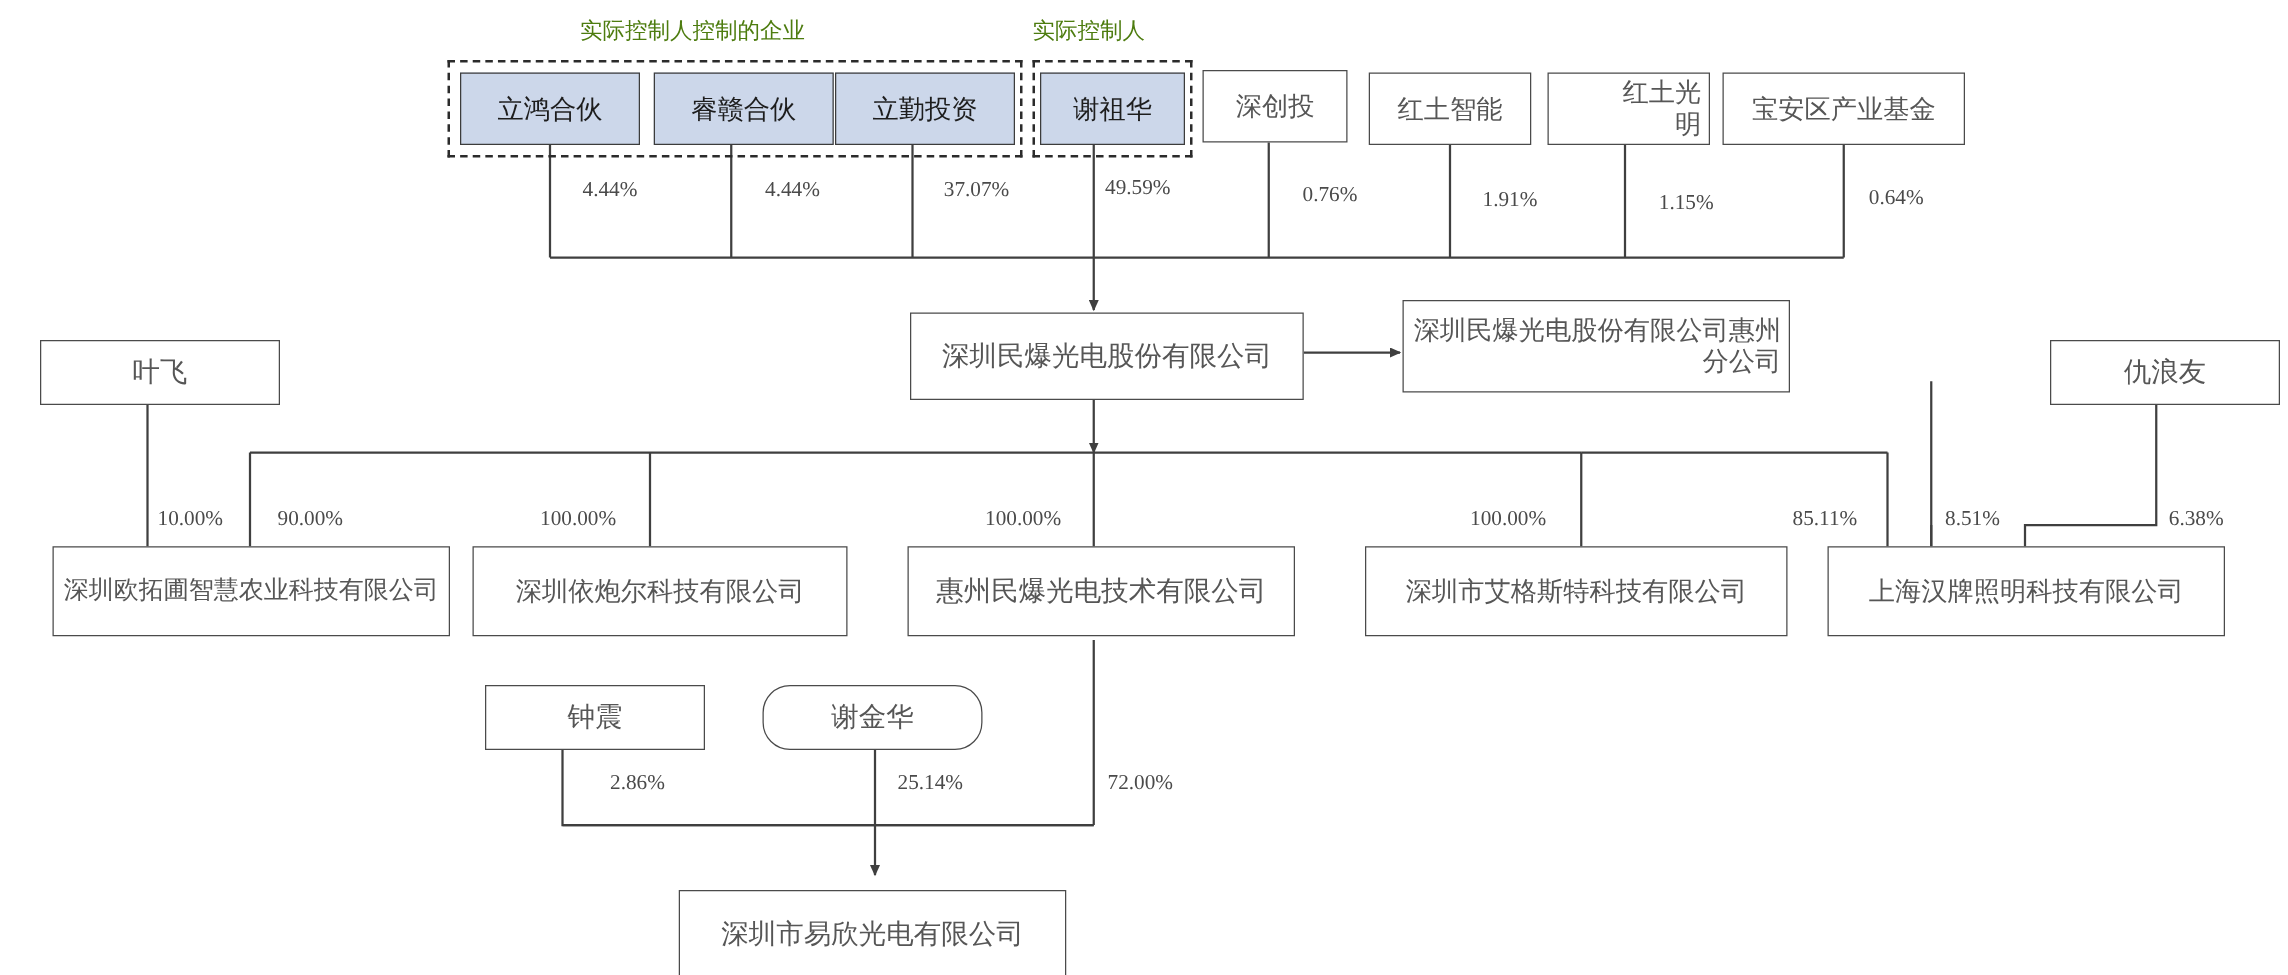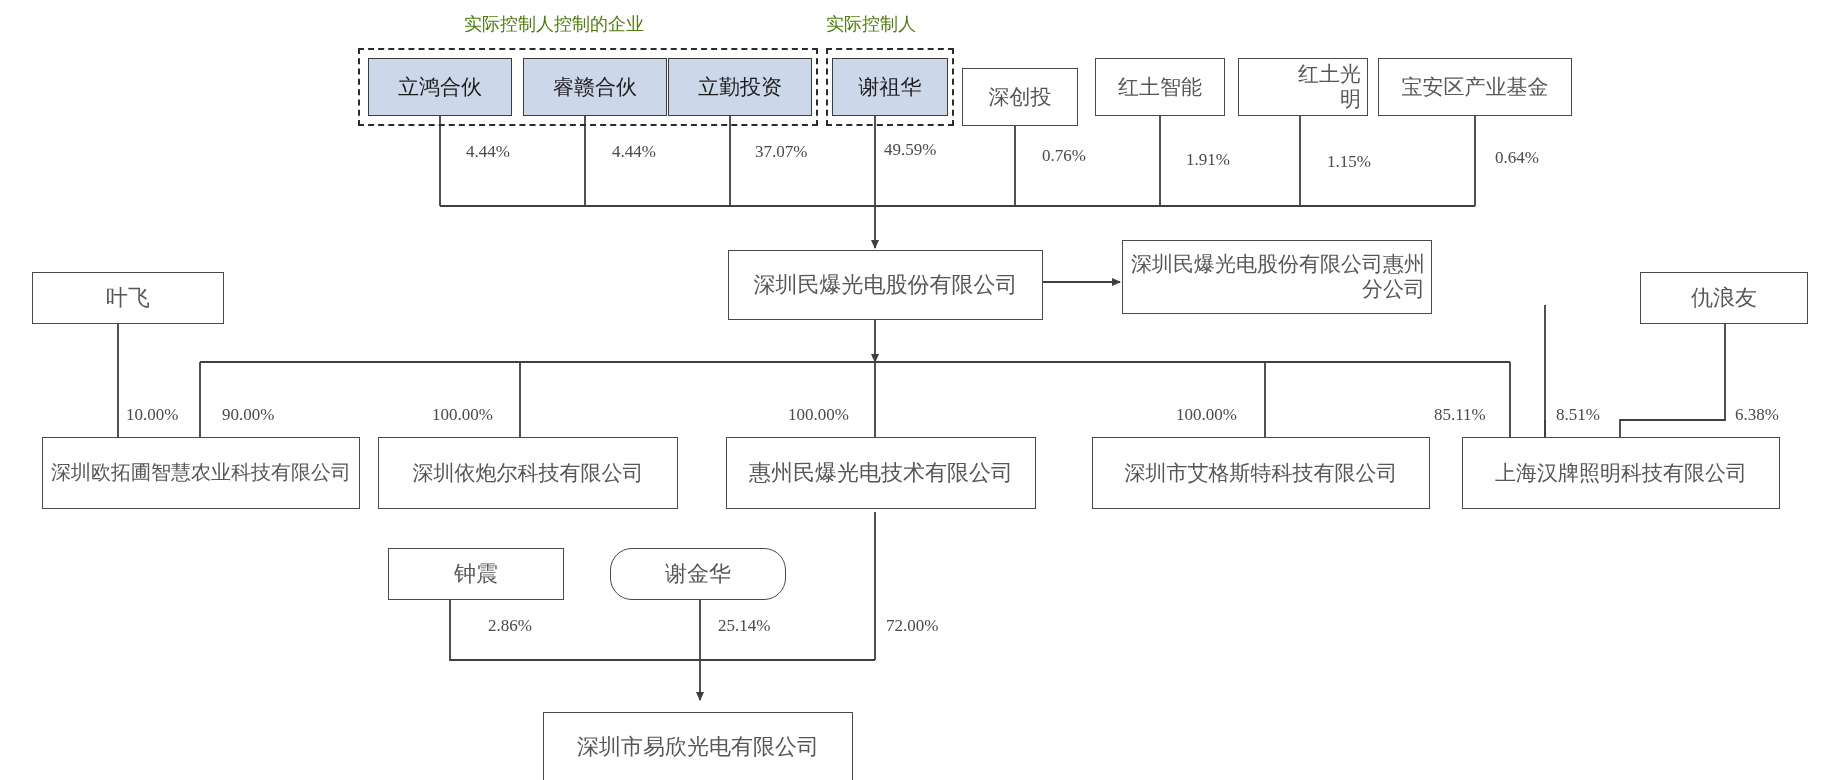--- a/index.html
+++ b/index.html
@@ -119,39 +119,39 @@
   <div class="group-box" style="left:358px; top:48px; width:460px; height:78px;"></div>
   <div class="group-box" style="left:826px; top:48px; width:128px; height:78px;"></div>
 
   <div class="group-label" style="left:464px; top:12px;">实际控制人控制的企业</div>
   <div class="group-label" style="left:826px; top:12px;">实际控制人</div>
 
   <div class="node shaded" style="left:368px; top:58px; width:144px; height:58px;">立鸿合伙</div>
   <div class="node shaded" style="left:523px; top:58px; width:144px; height:58px;">睿赣合伙</div>
   <div class="node shaded" style="left:668px; top:58px; width:144px; height:58px;">立勤投资</div>
   <div class="node shaded" style="left:832px; top:58px; width:116px; height:58px;">谢祖华</div>
-  <div class="node entity" style="left:962px; top:68px; width:116px; height:58px;">深创投</div>
+  <div class="node entity" style="left:962px; top:56px; width:116px; height:58px;">深创投</div>
   <div class="node entity" style="left:1095px; top:58px; width:130px; height:58px;">红土智能</div>
   <div class="node entity" style="left:1238px; top:58px; width:130px; height:58px;padding-left:48px;">红土光明</div>
   <div class="node entity" style="left:1378px; top:58px; width:194px; height:58px;">宝安区产业基金</div>
 
   <div class="pct" style="left:466px; top:142px;">4.44%</div>
   <div class="pct" style="left:612px; top:142px;">4.44%</div>
   <div class="pct" style="left:755px; top:142px;">37.07%</div>
   <div class="pct" style="left:884px; top:140px;font-family:Liberation Serif, serif;">49.59%</div>
   <div class="pct" style="left:1042px; top:146px;">0.76%</div>
   <div class="pct" style="left:1186px; top:150px;">1.91%</div>
   <div class="pct" style="left:1327px; top:152px;">1.15%</div>
   <div class="pct" style="left:1495px; top:148px;text-align:center;">0.64%</div>
 
   <div class="node entity" style="left:728px; top:250px; width:315px; height:70px; font-size:22px;">深圳民爆光电股份有限公司</div>
   <div class="node entity" style="left:1122px; top:240px; width:310px; height:74px; font-size:21px;">深圳民爆光电股份有限公司惠州分公司</div>
 
   <div class="node entity" style="left:32px; top:272px; width:192px; height:52px; font-size:22px;">叶飞</div>
-  <div class="node entity" style="left:1640px; top:272px; width:168px; height:52px; font-size:22px;">仇浪友</div>
+  <div class="node entity" style="left:1640px; top:272px; width:184px; height:52px; font-size:22px;">仇浪友</div>
 
   <div class="pct" style="left:126px; top:405px;">10.00%</div>
   <div class="pct" style="left:222px; top:405px;">90.00%</div>
   <div class="pct" style="left:432px; top:405px;">100.00%</div>
   <div class="pct" style="left:788px; top:405px;">100.00%</div>
   <div class="pct" style="left:1176px; top:405px;">100.00%</div>
   <div class="pct" style="left:1434px; top:405px;">85.11%</div>
   <div class="pct" style="left:1556px; top:405px;">8.51%</div>
   <div class="pct" style="left:1735px; top:405px;">6.38%</div>
 

